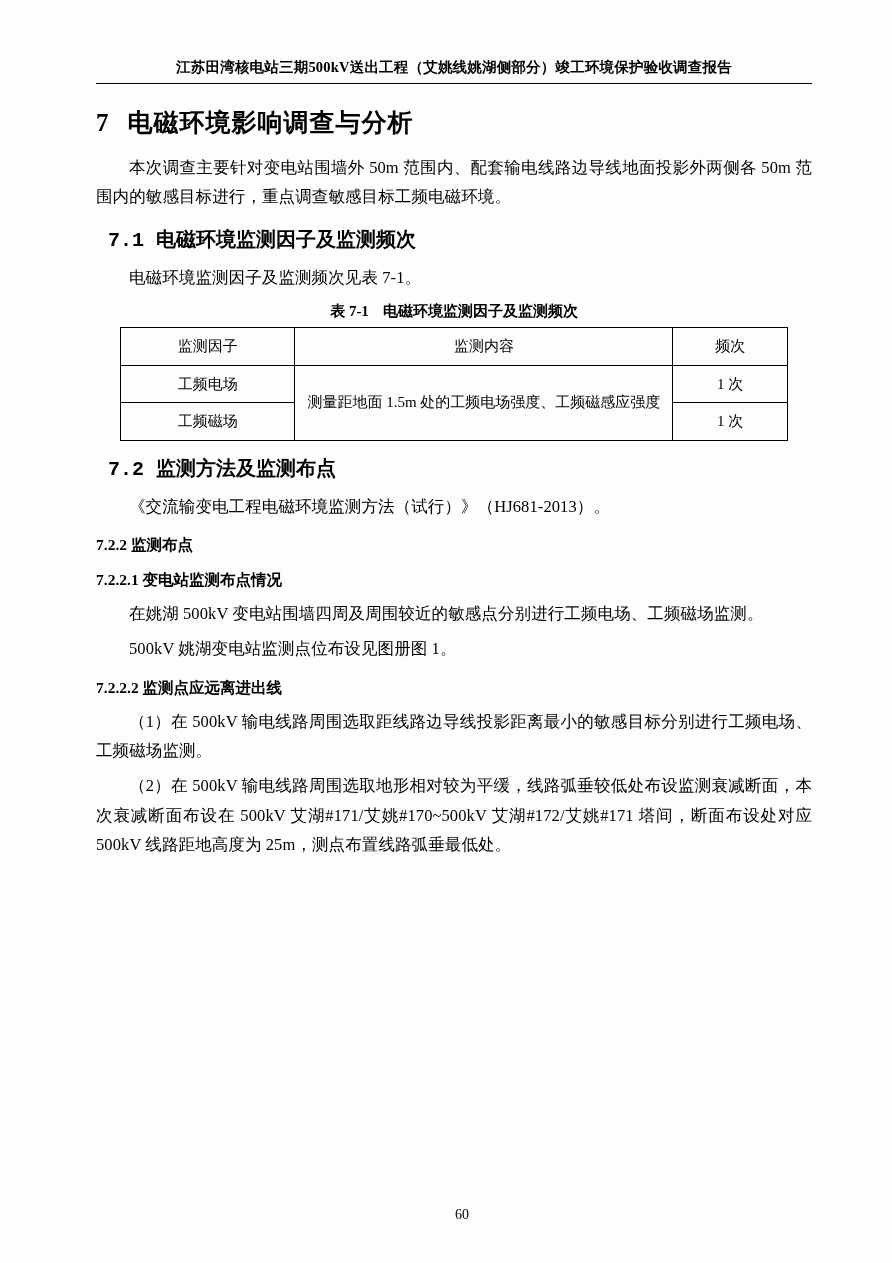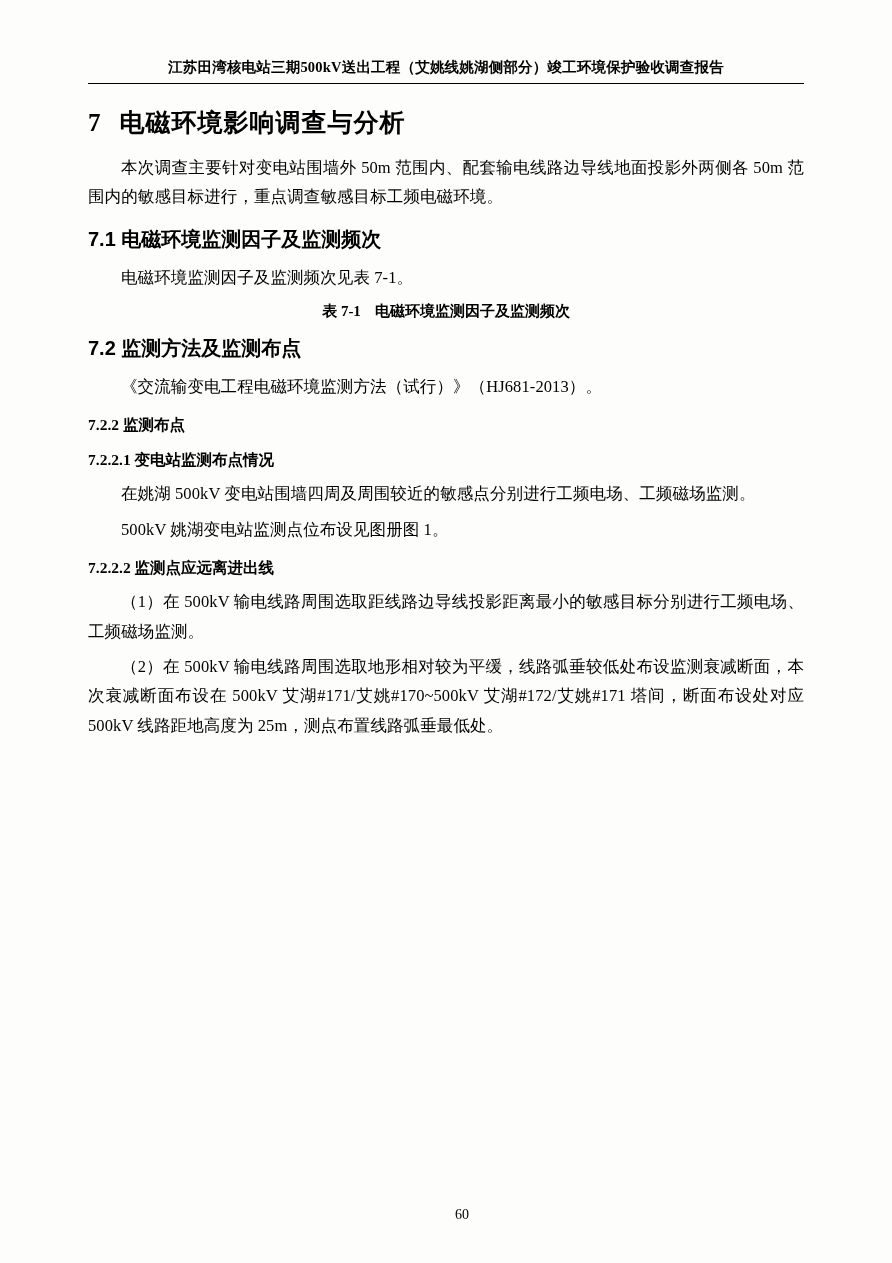--- a/index.html
+++ b/index.html
@@ -13,21 +13,21 @@
     background: #fdfdfb;
     margin: 0 auto;
     position: relative;
     box-sizing: border-box;
     font-family: "Liberation Serif", "DejaVu Serif", serif;
     color: #000;
     overflow: hidden;
   }
   .content {
     position: absolute;
-    left: 88px;
+    left: 96px;
     top: 58px;
     width: 716px;
   }
   .header-line {
     text-align: center;
     font-family: "Liberation Serif", "DejaVu Serif", serif;
     font-weight: bold;
     font-size: 14.5px;
     letter-spacing: 0.2px;
     padding-bottom: 6px;
@@ -40,22 +40,22 @@
     margin: 0 0 14px 0;
     letter-spacing: 1px;
     font-family: "Liberation Serif", "DejaVu Serif", serif;
   }
   h1.chapter .num {
     margin-right: 18px;
   }
   h2.sec {
     font-size: 20px;
     font-weight: bold;
-    margin: 14px 0 10px 0;
-    font-family: Liberation Sans, sans-serif;
+    margin: 14px 0 10px 12px;
+    font-family: Liberation Mono, monospace;
   }
   h3.subsec {
     font-size: 15.5px;
     font-weight: bold;
     margin: 14px 0 8px 0;
     font-family: "Liberation Serif", "DejaVu Serif", serif;
   }
   p.body {
     font-size: 16.5px;
     line-height: 1.78;
@@ -117,20 +117,38 @@
 
     <p class="body">本次调查主要针对变电站围墙外 50m 范围内、配套输电线路边导线地面投影外两侧各 50m 范围内的敏感目标进行，重点调查敏感目标工频电磁环境。</p>
 
     <h2 class="sec">7.1 电磁环境监测因子及监测频次</h2>
     <p class="body">电磁环境监测因子及监测频次见表 7-1。</p>
 
     <div class="tbl-caption">
       <span class="cap-label">表 7-1</span><span>电磁环境监测因子及监测频次</span>
     </div>
 
+    <table class="data">
+      <tbody>
+        <tr>
+          <td class="col1">监测因子</td>
+          <td class="col2">监测内容</td>
+          <td class="col3">频次</td>
+        </tr>
+        <tr>
+          <td class="col1">工频电场</td>
+          <td class="col2 wide" rowspan="2">测量距地面 1.5m 处的工频电场强度、工频磁感应强度</td>
+          <td class="col3">1 次</td>
+        </tr>
+        <tr>
+          <td class="col1">工频磁场</td>
+          <td class="col3">1 次</td>
+        </tr>
+      </tbody>
+    </table>
 
     <h2 class="sec">7.2 监测方法及监测布点</h2>
 
     <p class="body">《交流输变电工程电磁环境监测方法（试行）》（HJ681-2013）。</p>
 
     <h3 class="subsec">7.2.2 监测布点</h3>
 
     <h3 class="subsec">7.2.2.1 变电站监测布点情况</h3>
     <p class="body">在姚湖 500kV 变电站围墙四周及周围较近的敏感点分别进行工频电场、工频磁场监测。</p>
     <p class="body">500kV 姚湖变电站监测点位布设见图册图 1。</p>

